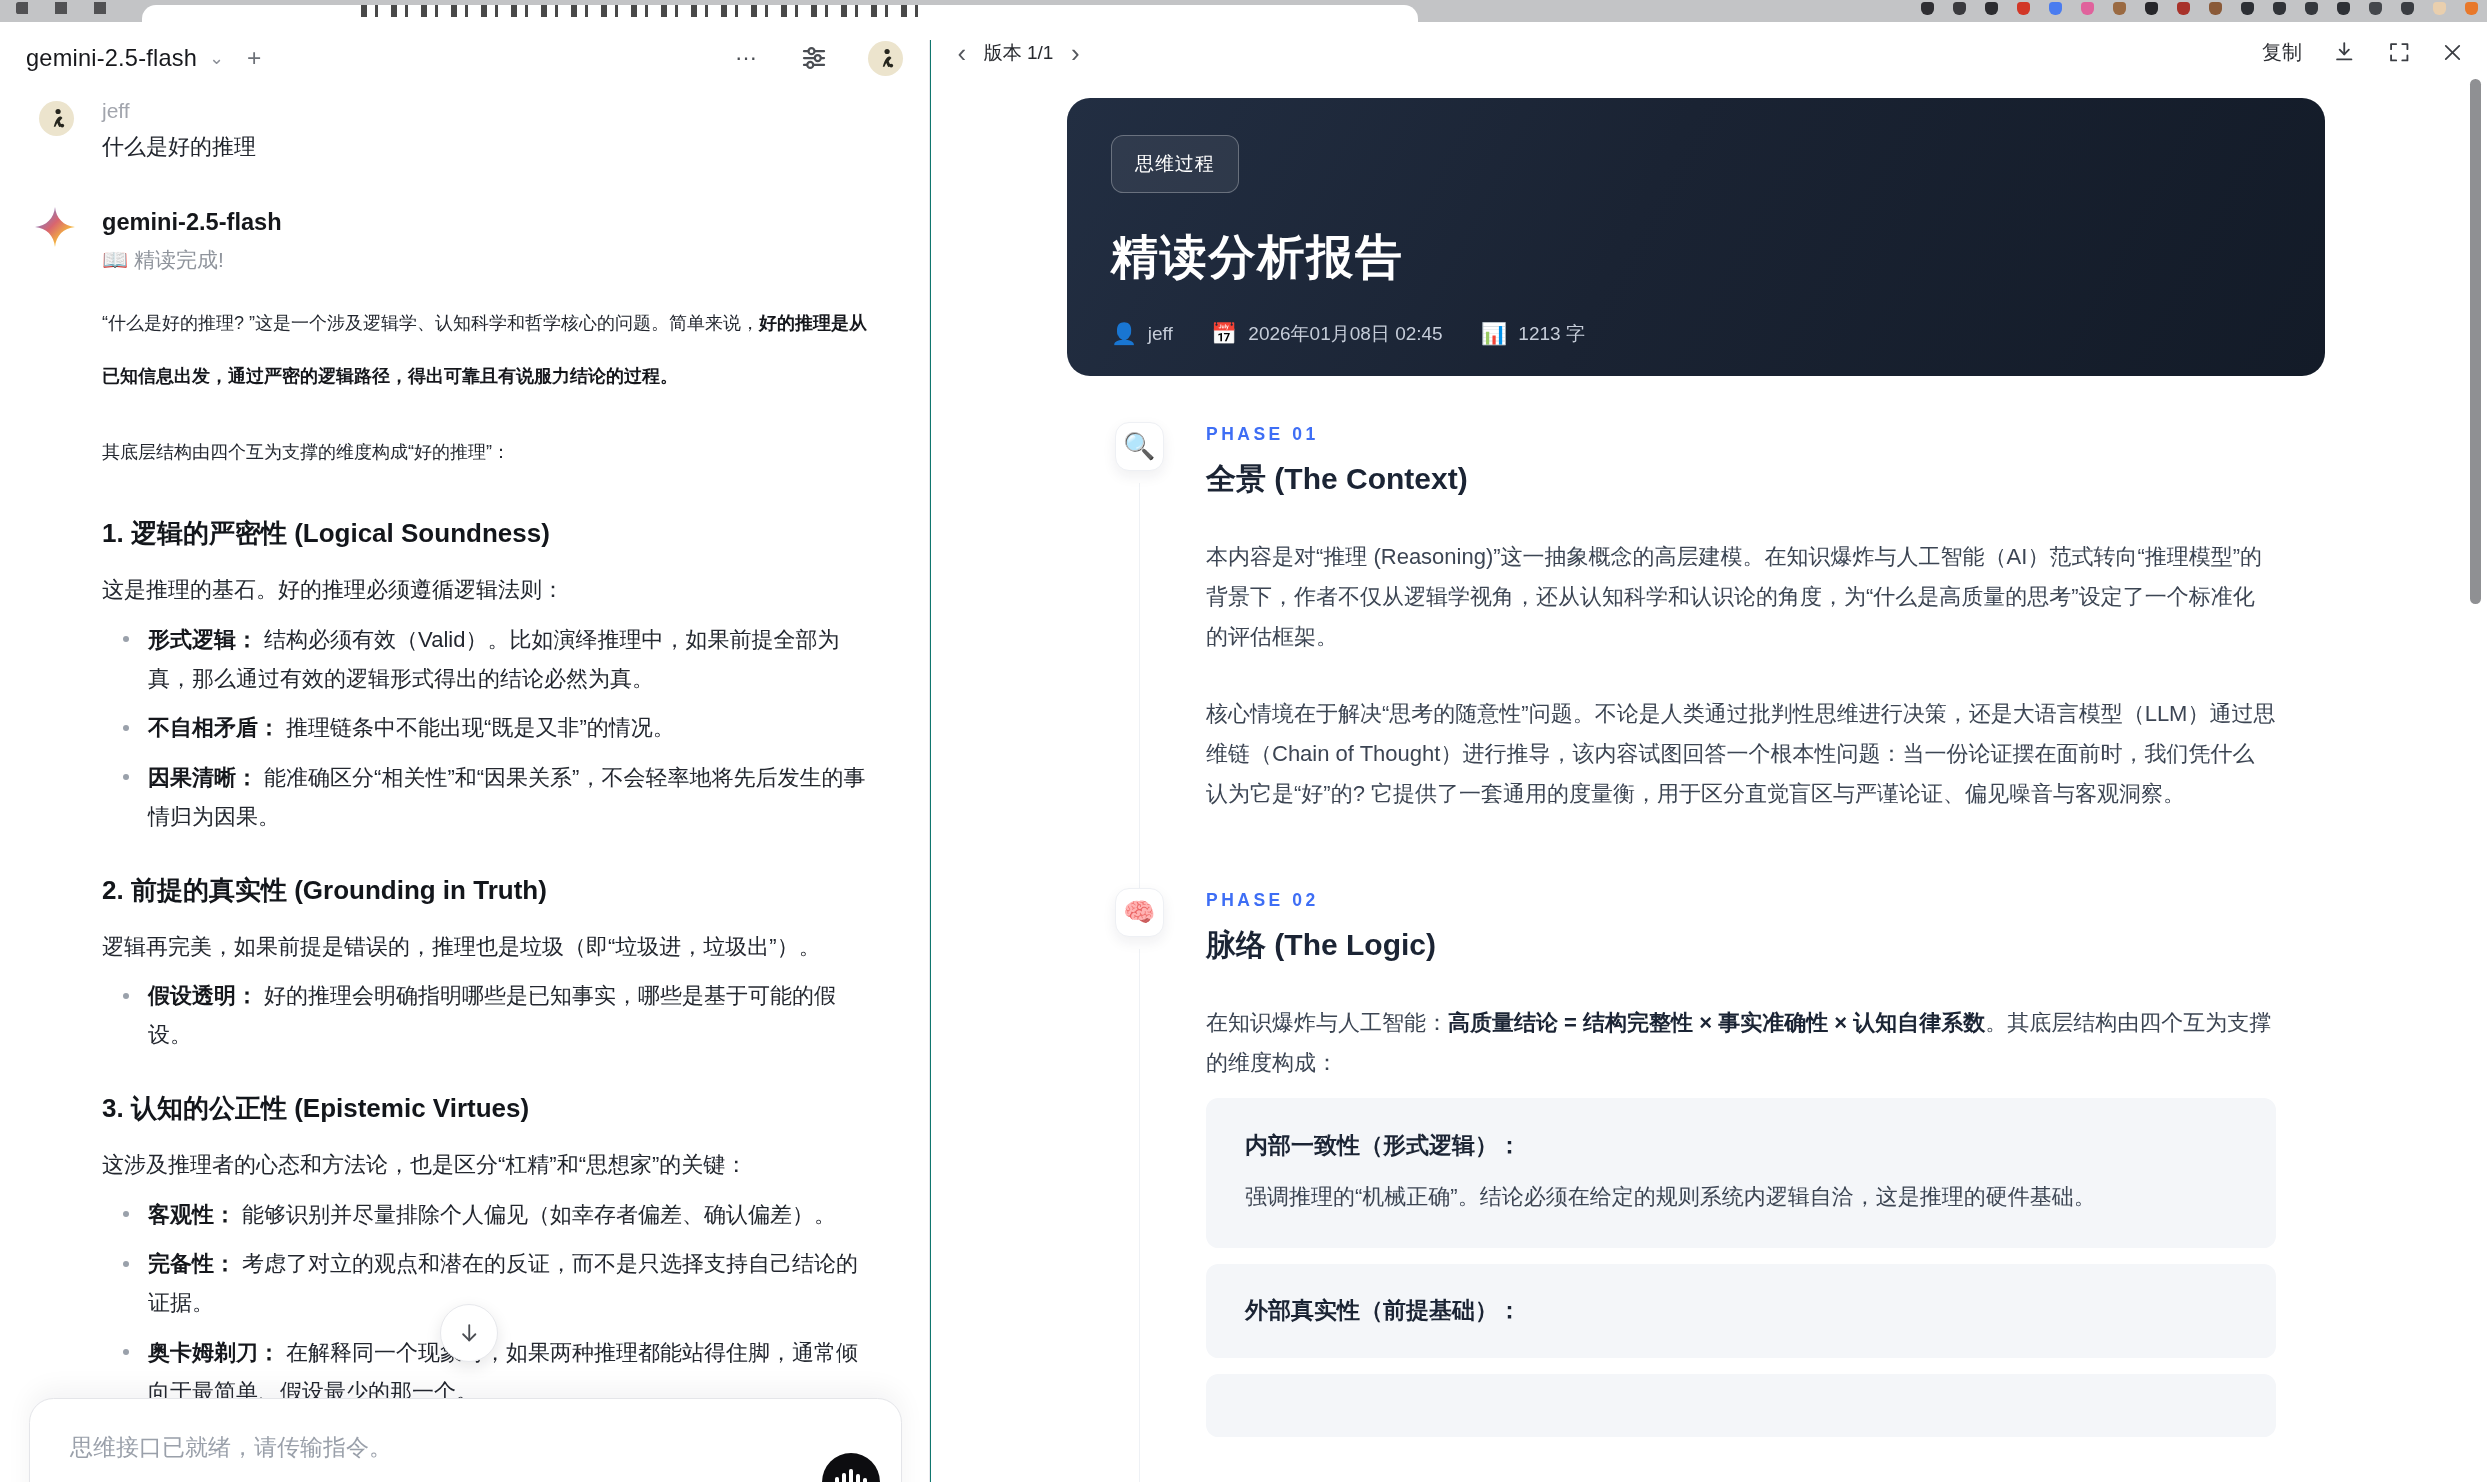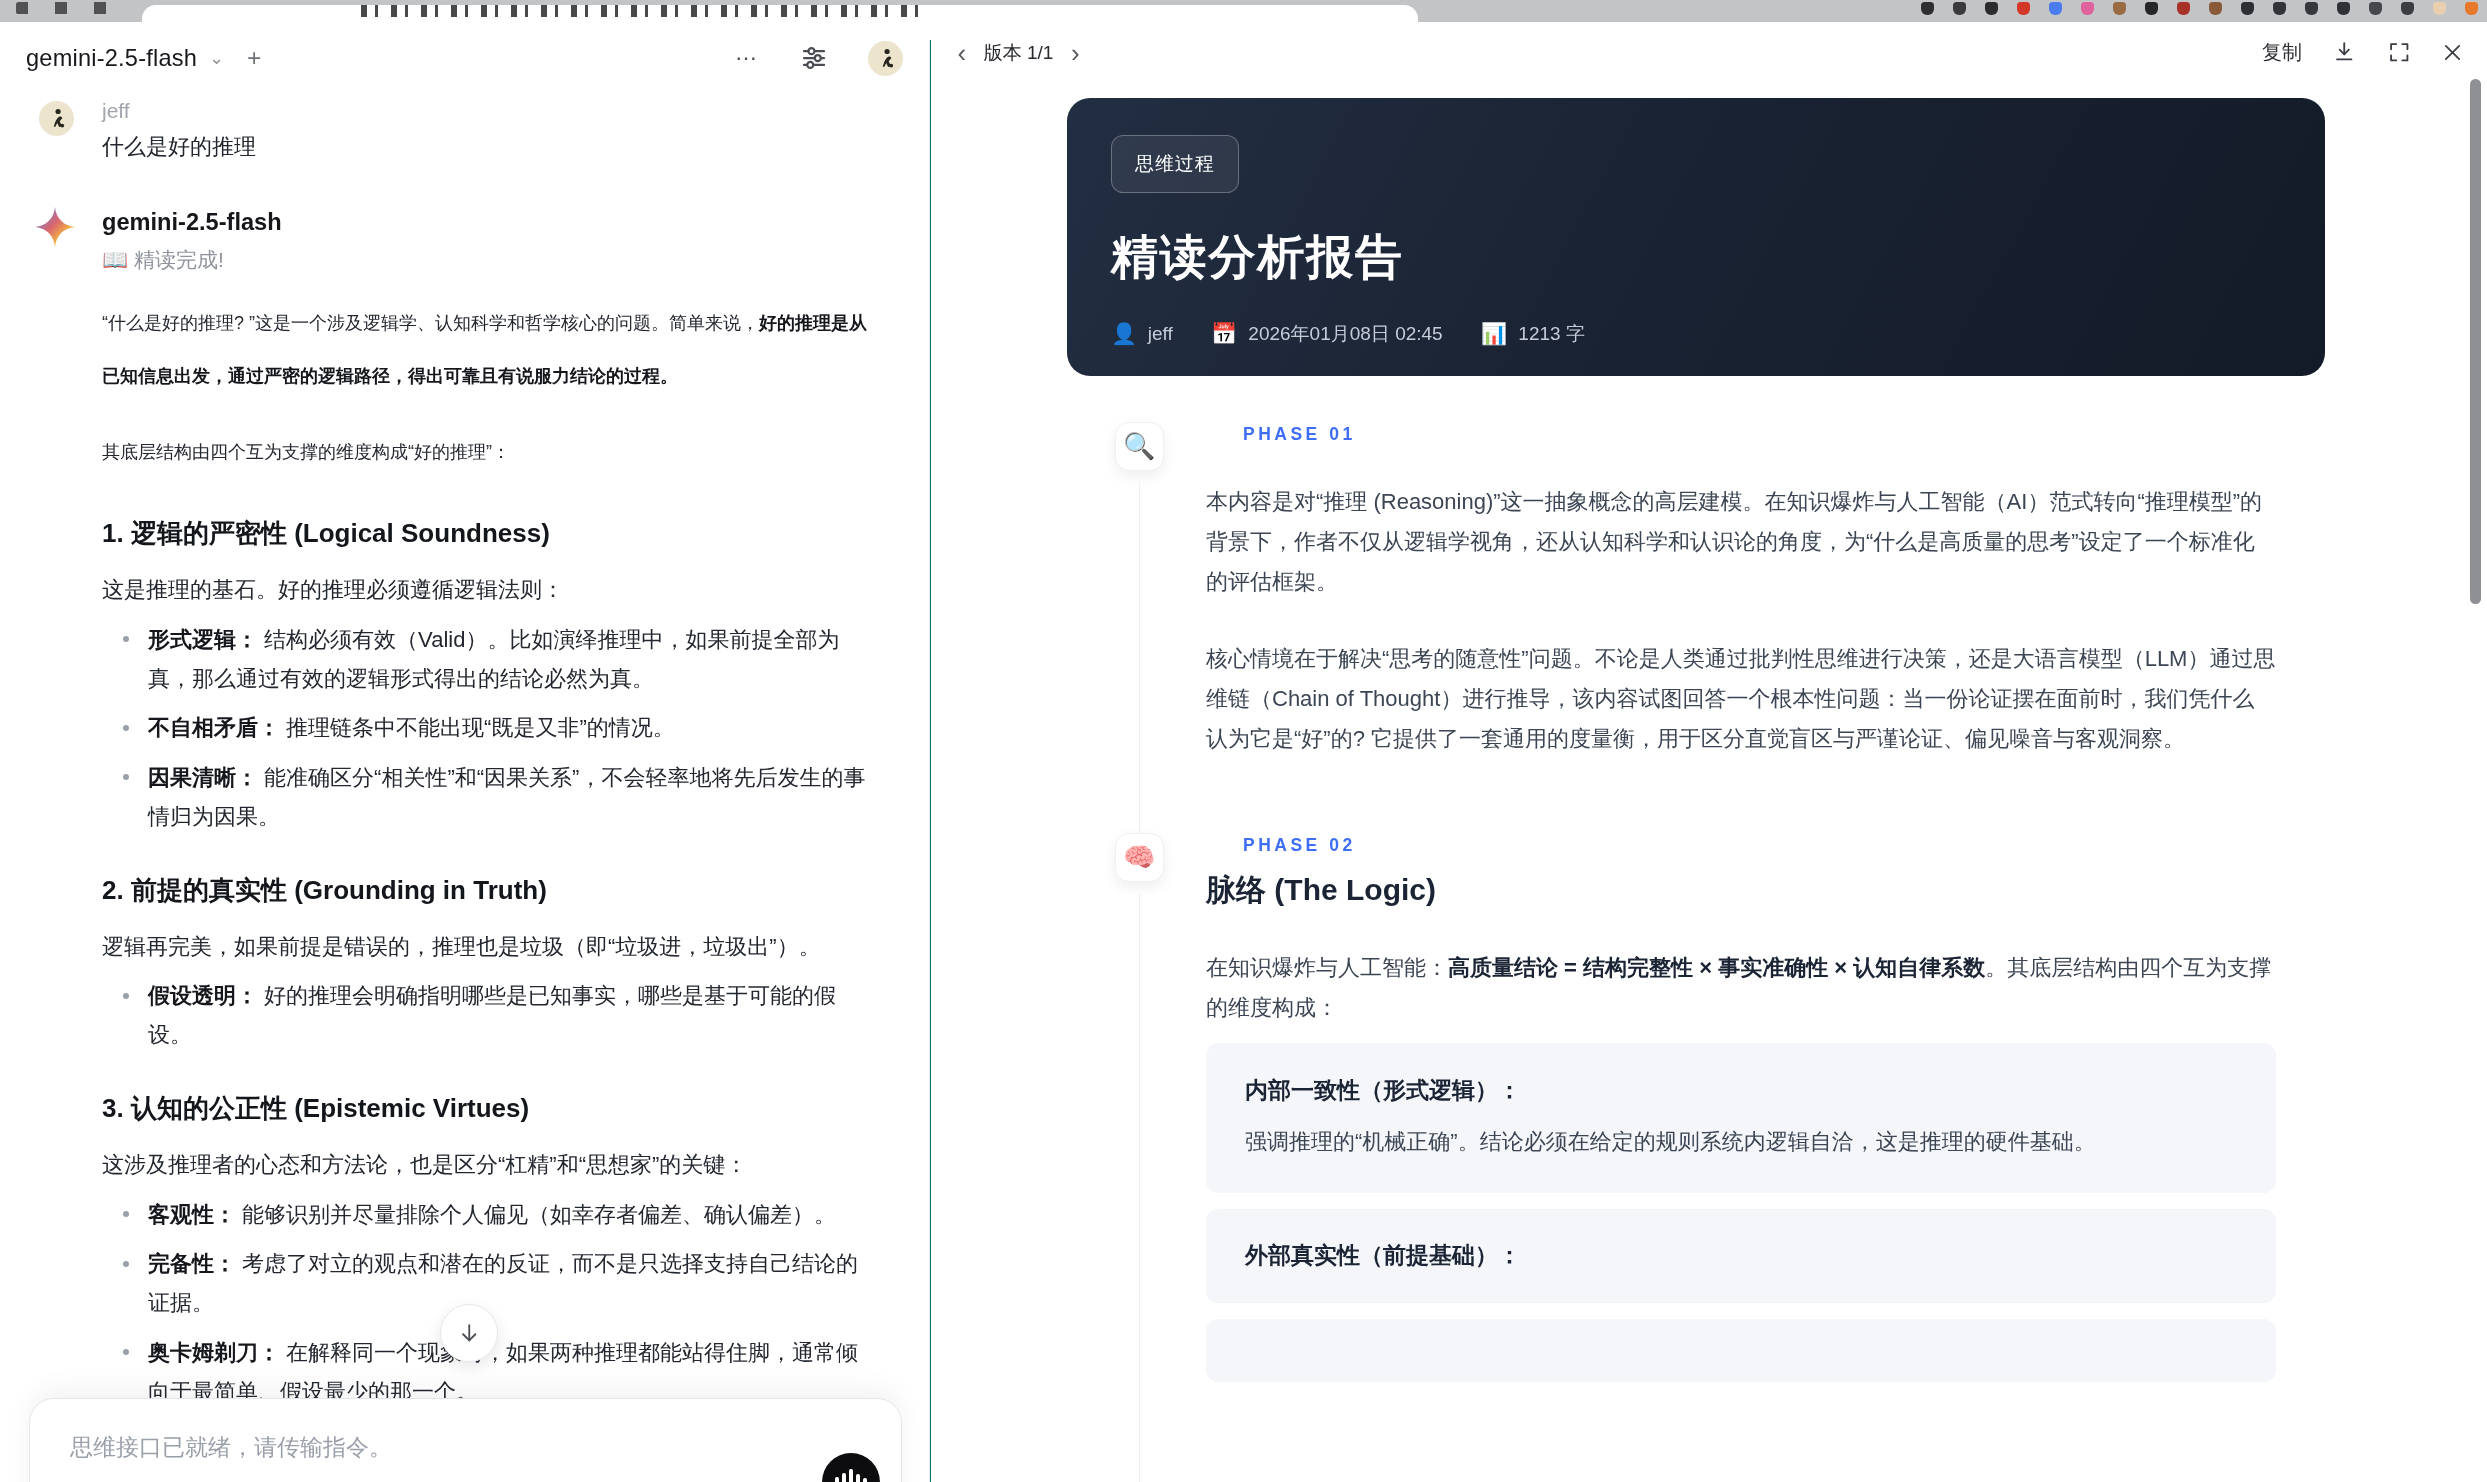--- a/index.html
+++ b/index.html
@@ -84,21 +84,21 @@
   .hero-meta .mi { display:flex; align-items:center; gap:10.5px; }
   .hero-meta .em { font-size:21px; }
 
   .content { width:1161px; margin:46px 0 0 184px; }
   .phase { position:relative; display:grid; grid-template-columns:49px 1fr; column-gap:42px; }
   .phase::before { content:""; position:absolute; left:23.6px; top:61px; bottom:-123px; width:1.8px; background:#eef1f5; }
   .phase:last-child::before { bottom:-350px; }
   .phase-icon { width:49px; height:49px; background:#fff; border:0.9px solid #eef0f4; border-radius:14px;
     box-shadow:0 5.3px 14px rgba(25,35,55,.07); display:flex; align-items:center; justify-content:center;
     font-size:26px; position:relative; z-index:1; }
-  .phase-label { color:#3e6ef5; font-size:17.5px; font-weight:700; letter-spacing:3.5px; margin-top:1.8px;margin-left:37px; }
+  .phase-label { color:#3e6ef5; font-size:17.5px; font-weight:700; letter-spacing:3.5px; margin-top:1.8px; }
   .phase-title { color:#1b2434; font-size:30px; font-weight:700; margin-top:14px; }
   .phase-text p { font-size:22px; line-height:40px; color:#3c4553; margin-top:37px; }
   .phase-text p b { color:#1b2434; }
   .phase + .phase { margin-top:74px; }
 
   .logic-card { background:#f4f6f9; border-radius:12.3px; padding:31.5px 39px; margin-top:15.8px; }
   .logic-card:first-of-type { margin-top:56px; }
   .lc-title { font-size:23px; font-weight:700; color:#1b2434; }
   .lc-body { font-size:22px; line-height:40px; color:#3c4553; margin-top:15.8px; }
 
@@ -308,20 +308,21 @@
       </div>
 
       <div class="content">
 
         <div class="phase">
           <div class="phase-icon">
               <span>🔍</span>
             </div>
           <div class="phase-text">
             <div class="phase-label">PHASE 01</div>
+            <div class="phase-title">全景 (The Context)</div>
             <p>本内容是对“推理 (Reasoning)”这一抽象概念的高层建模。在知识爆炸与人工智能（AI）范式转向“推理模型”的背景下，作者不仅从逻辑学视角，还从认知科学和认识论的角度，为“什么是高质量的思考”设定了一个标准化的评估框架。</p>
             <p>核心情境在于解决“思考的随意性”问题。不论是人类通过批判性思维进行决策，还是大语言模型（LLM）通过思维链（Chain of Thought）进行推导，该内容试图回答一个根本性问题：当一份论证摆在面前时，我们凭什么认为它是“好”的? 它提供了一套通用的度量衡，用于区分直觉盲区与严谨论证、偏见噪音与客观洞察。</p>
           </div>
         </div>
 
         <div class="phase">
           <div class="phase-icon">
               <span>🧠</span>
             </div>
           <div class="phase-text">

